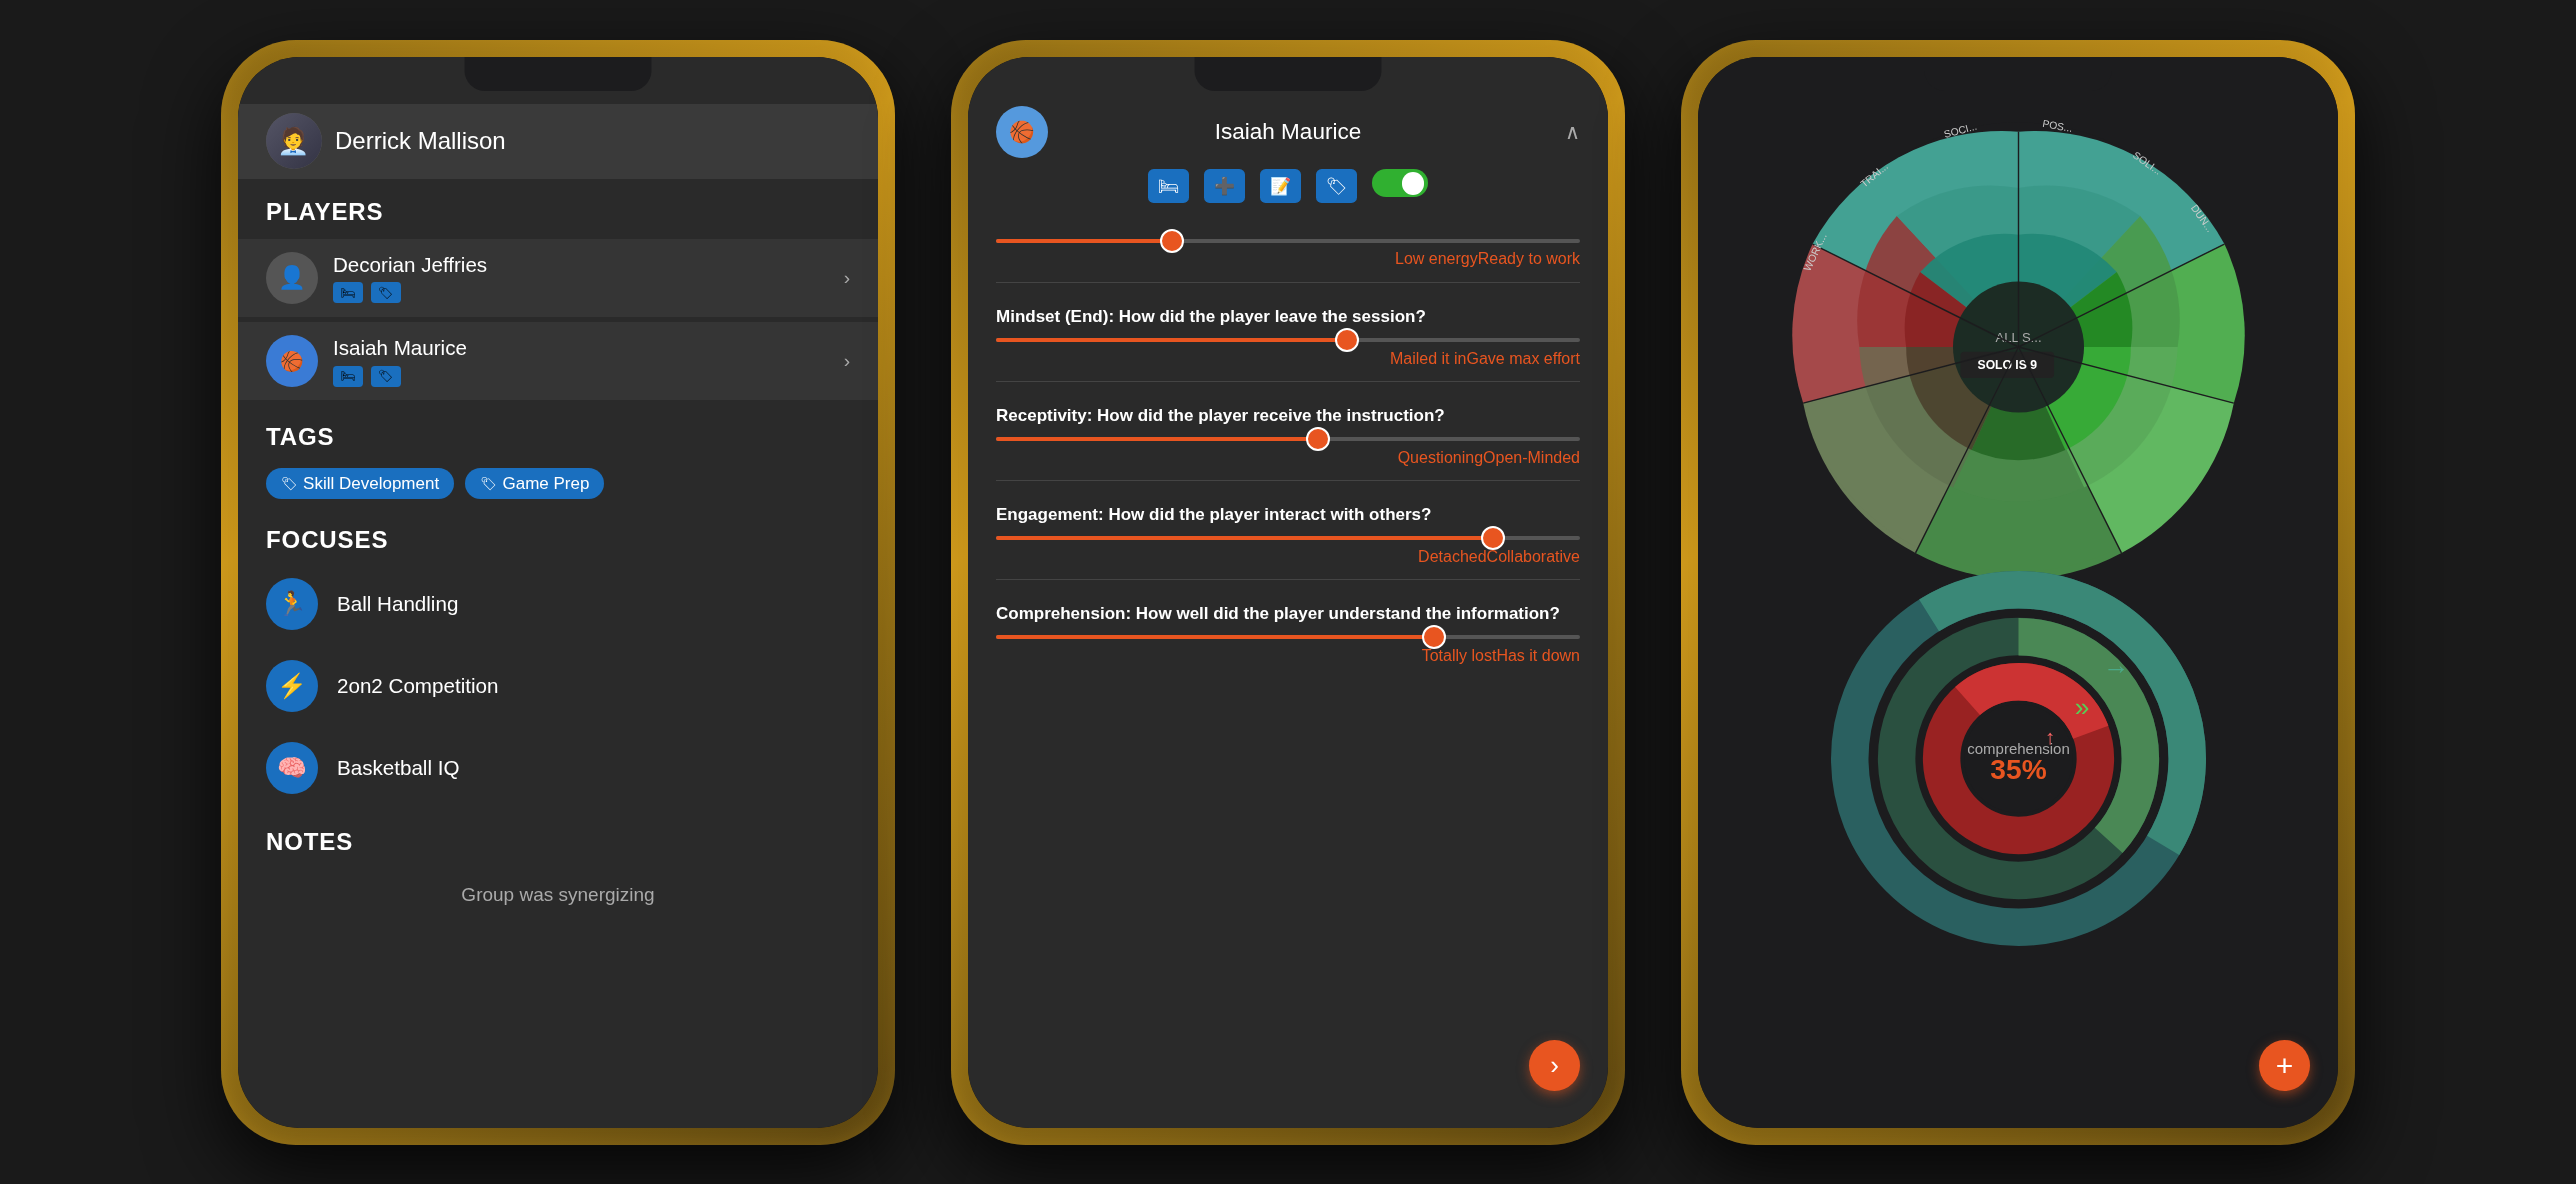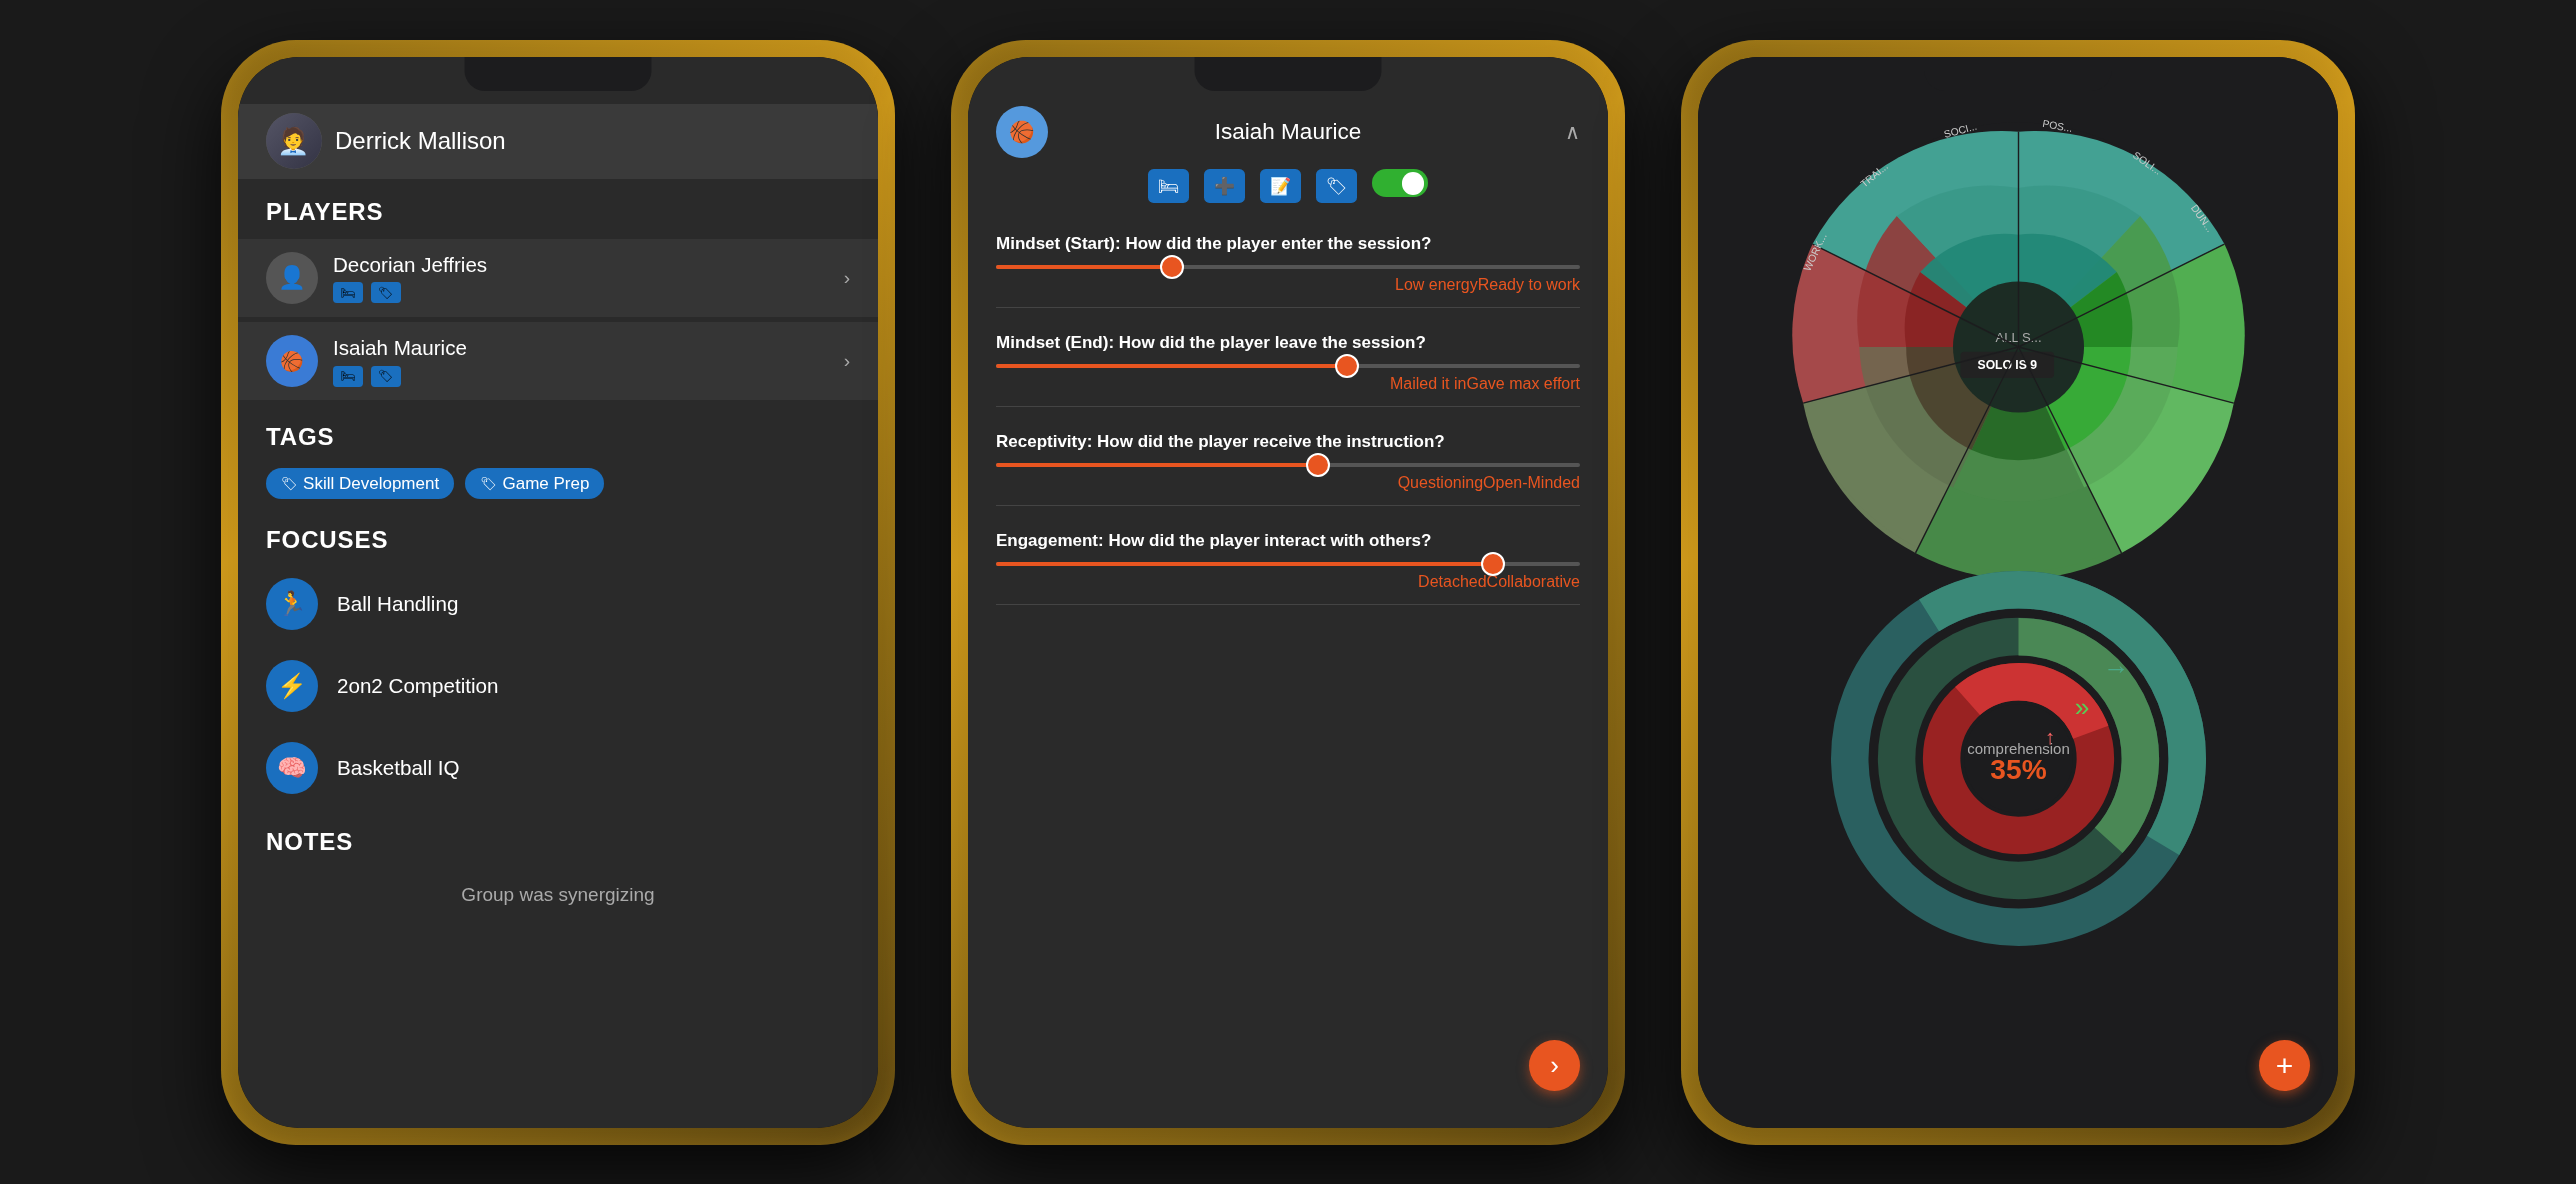--- a/index.html
+++ b/index.html
@@ -423,21 +423,20 @@
         <div class="p2-icon-btn">📝</div>
         <div class="p2-icon-btn">🏷</div>
         <div class="toggle-btn">
           <div class="toggle-knob"></div>
         </div>
       </div>
 
       <div class="p2-screen-content">
 
         <div class="slider-section">
-          <div class="slider-label"><span>Mindset (Start)</span><span>: </span><span>How did the player enter the session?</span></div>
           <div class="slider-track">
             <div class="slider-fill" style="width:30%;"></div>
             <div class="slider-thumb" style="left:28%;"></div>
           </div>
           <div class="slider-labels">
             <span>Low energy</span>
             <span>Ready to work</span>
           </div>
         </div>
         <div class="divider"></div>
@@ -474,20 +473,31 @@
             <div class="slider-fill" style="width:85%;"></div>
             <div class="slider-thumb" style="left:83%;"></div>
           </div>
           <div class="slider-labels">
             <span>Detached</span>
             <span>Collaborative</span>
           </div>
         </div>
         <div class="divider"></div>
 
+        <div class="slider-section">
+          <div class="slider-label"><span>Comprehension</span><span>: </span><span>How well did the player understand the information?</span></div>
+          <div class="slider-track">
+            <div class="slider-fill" style="width:75%;"></div>
+            <div class="slider-thumb" style="left:73%;"></div>
+          </div>
+          <div class="slider-labels">
+            <span>Totally lost</span>
+            <span>Has it down</span>
+          </div>
+        </div>
       </div>
 
       <div class="fab-btn">›</div>
     </div>
   </div>
 </div>
 
 <div class="phone">
   <div class="phone-inner">
     <div class="notch"></div>

